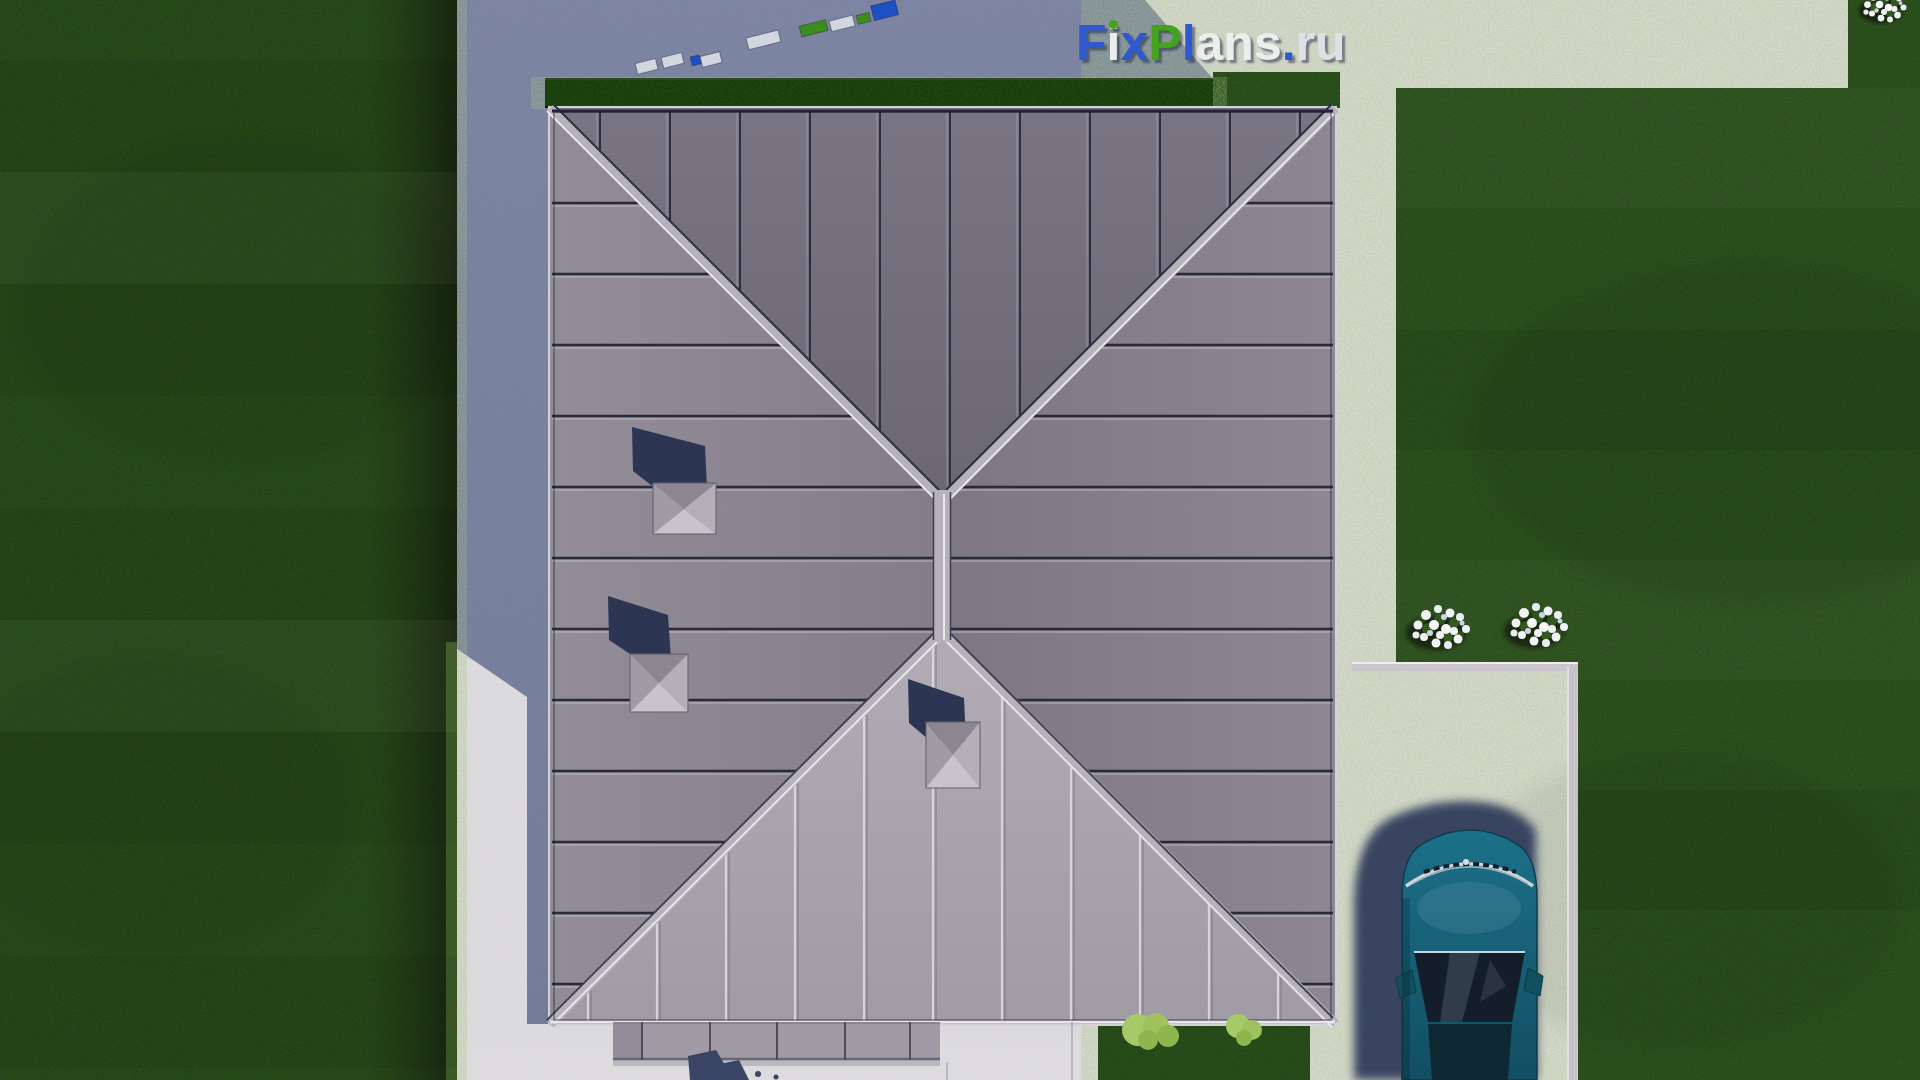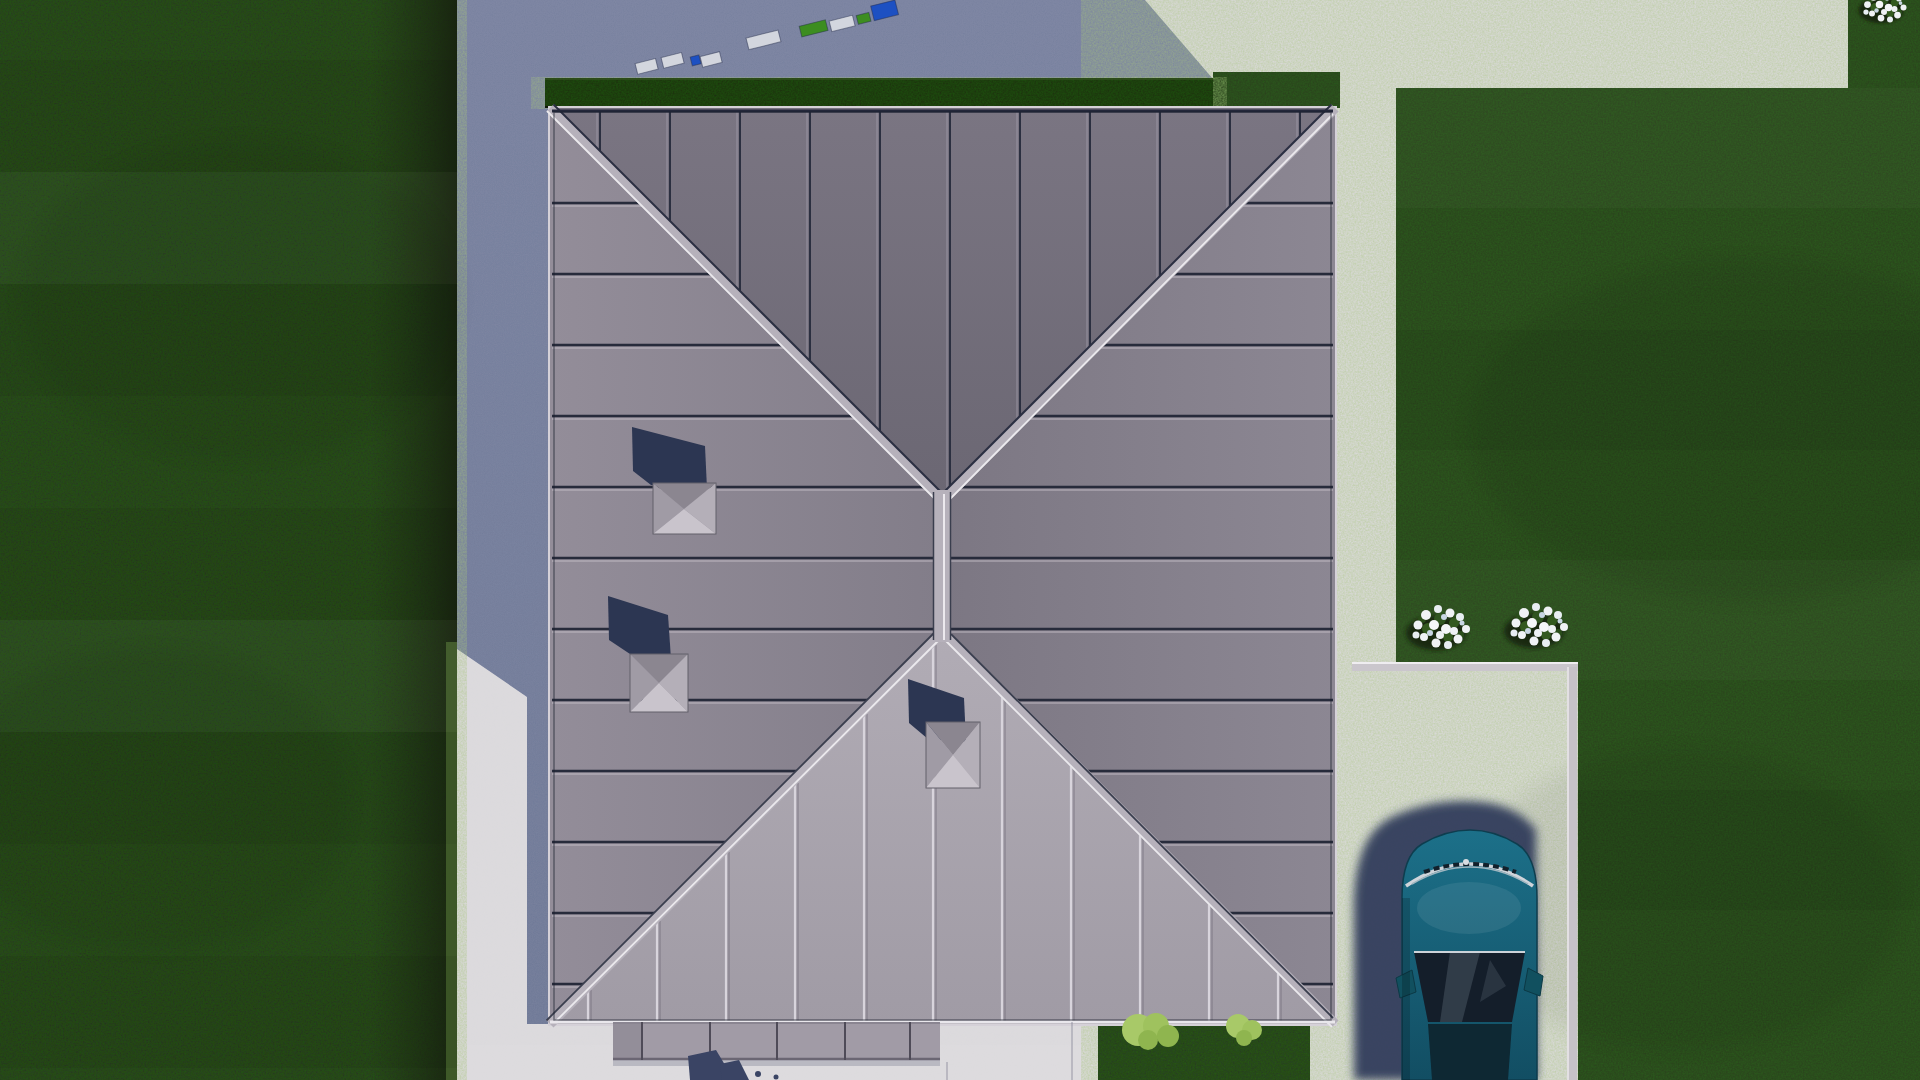--- a/index.html
+++ b/index.html
@@ -284,13 +284,16 @@
     <line x1="1414" y1="952" x2="1525" y2="952" stroke="#cdd3d9" stroke-width="2"></line>
     <polygon points="1450,952 1480,952 1462,1022 1440,1022" fill="rgba(200,215,230,0.16)"></polygon>
     <polygon points="1490,960 1506,986 1480,1002" fill="rgba(200,215,230,0.12)"></polygon>
     <polygon points="1396,978 1412,970 1416,992 1400,998" fill="#11505f" stroke="#0c3945" stroke-width="1"></polygon>
     <polygon points="1543,976 1528,968 1524,990 1540,996" fill="#11505f" stroke="#0c3945" stroke-width="1"></polygon>
     <polygon points="1428,1024 1512,1024 1508,1080 1432,1080" fill="#0e2833"></polygon>
     <rect x="1402" y="898" width="8" height="182" fill="rgba(0,0,0,0.18)"></rect>
   </g>
 </svg>
 
+<div id="logo">
+  <span class="lb">F</span><span class="li">i</span><span class="lb">x</span><span class="lg">P</span><span class="lb">l</span><span class="lw">a</span><span class="lw">n</span><span class="lw">s</span><span class="lb">.</span><span class="lwd">r</span><span class="lwd">u</span>
 </div>
+</div>
 
 </body></html>

